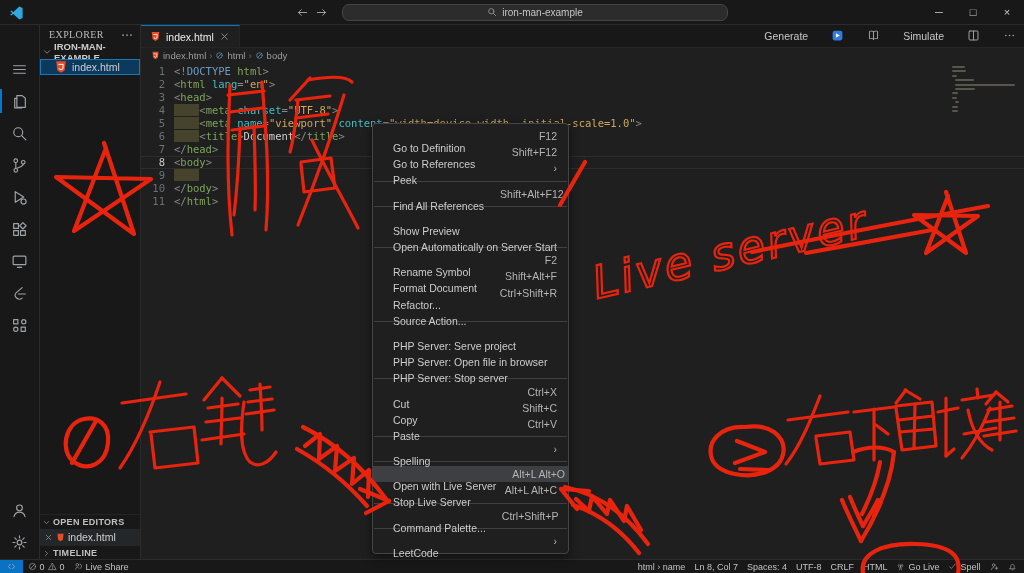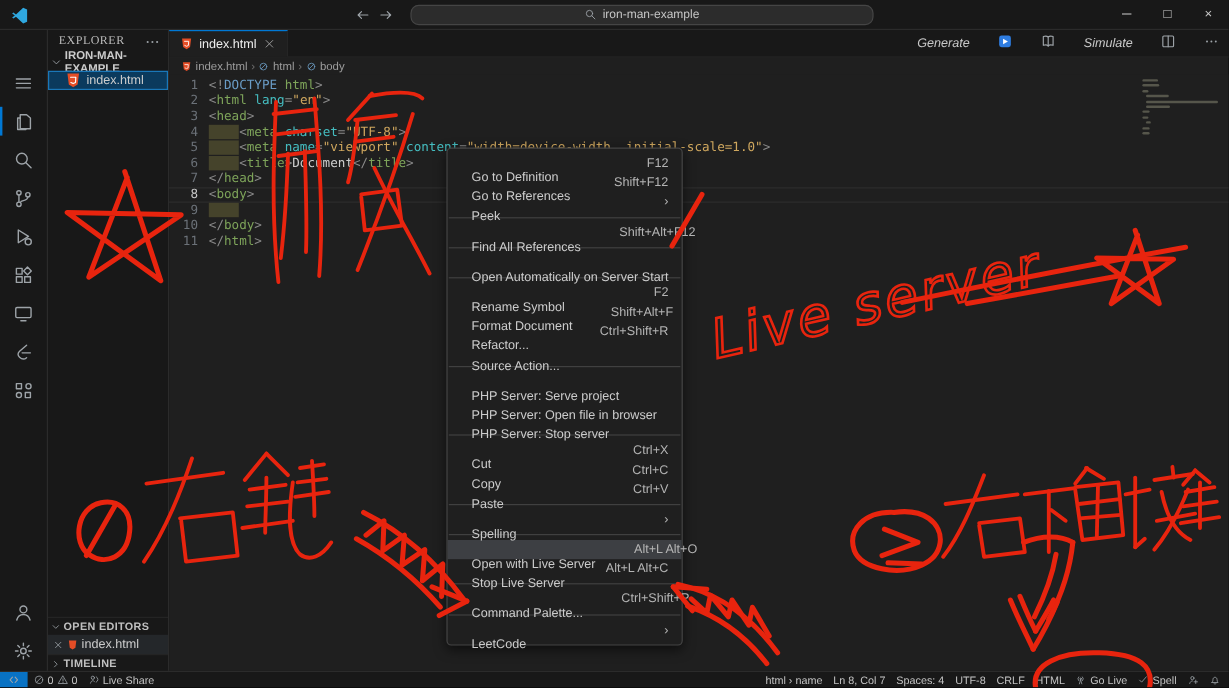--- a/index.html
+++ b/index.html
@@ -49,21 +49,21 @@
   .oe-row{height:16px;display:flex;align-items:center;gap:3px;padding-left:4px;font-size:10.5px;
           background:#24272a;color:#cccccc;}
   .oe-row .ic svg{width:9px;height:9px;}
   
   .editor{position:absolute;top:25px;left:141px;right:0;bottom:13px;display:flex;flex-direction:column;}
   .tabbar{height:22px;background:#181818;border-bottom:1px solid #252525;display:flex;align-items:stretch;}
   .tab{display:flex;align-items:center;gap:5px;padding:0 9px;background:#1f1f1f;border-top:1.5px solid #0078d4;
        border-right:1px solid #252525;font-size:10.5px;color:#eeeeee;}
   .tab .ic svg{width:11px;height:11px;}
   .tabclose{color:#9a9a9a;} .tabclose svg{width:9px;height:9px;}
-  .tab-actions{margin-left:auto;display:flex;align-items:center;gap:23px;padding-right:8px;font-size:10.5px;color:#c8c8c8;font-style:italic;}
+  .tab-actions{margin-left:auto;display:flex;align-items:center;gap:23px;padding-right:8px;font-size:10.5px;color:#c8c8c8;}
   .tab-actions .ic svg{width:13px;height:13px;}
   .breadcrumbs{height:14px;display:flex;align-items:center;gap:3px;font-size:9.5px;color:#9d9d9d;padding-left:10px;}
   .breadcrumbs .ic svg{width:9px;height:9px;}
   .bc-sep{color:#6d6d6d;}
   .code{flex:1;position:relative;font-family:"DejaVu Sans Mono",monospace;font-size:10.5px;
         line-height:13px;padding-top:3px;background:#1f1f1f;}
   .crow{display:flex;height:13px;white-space:pre;}
   .crow.cur{box-shadow:inset 0 1px 0 #2d2d2d, inset 0 -1px 0 #2d2d2d;}
   .ln{width:24px;text-align:right;color:#6b7178;flex:none;}
   .crow.cur .ln{color:#c8c8c8;}
@@ -71,21 +71,21 @@
   .tk-p{color:#8a8a8a;} .tk-d{color:#6a9cc6;} .tk-g{color:#7ea45a;} .tk-a{color:#45bdc0;}
   .tk-v{color:#cfa75e;} .tk-w{color:#cfcfcf;} .tk-ih{background:#45432b;}
   .minimap{position:absolute;top:4px;right:10px;width:62px;}
   .mmbar{height:2px;margin-bottom:2.4px;background:#56564b;border-radius:1px;}
   
   .contextmenu{position:absolute;left:372px;top:123px;width:197px;background:#1f1f1f;
                border:1px solid #454545;border-radius:4px;box-shadow:0 3px 10px rgba(0,0,0,.55);
                padding:4px 0;font-size:10.5px;color:#cccccc;z-index:20;box-sizing:border-box;}
   .menu-item{height:16.2px;display:flex;align-items:center;padding:0 11px 0 20px;}
   .menu-item .lbl{flex:1;white-space:nowrap;margin-top:24px;}
-  .menu-item .sc{color:#b4b4b4;margin-left:16px;white-space:nowrap;padding-left:16px;}
+  .menu-item .sc{color:#b4b4b4;margin-left:0;white-space:nowrap;padding-left:16px;}
   .menu-item .sub{color:#b4b4b4;margin-left:14px;}
   .menu-item.hl{background:#3d3f43;}
   .menu-sep{height:1px;background:#404040;margin:4px 1px;}
   
   .statusbar{position:absolute;left:0;right:0;bottom:0;height:13px;background:#181818;
              border-top:1px solid #2b2b2b;display:flex;align-items:center;font-size:9px;color:#c3c3c3;z-index:10;}
   .statusbar .ic svg{width:9px;height:9px;}
   .sb-left{display:flex;align-items:center;height:100%;}
   .sb-right{margin-left:auto;display:flex;align-items:center;height:100%;padding-right:3px;}
   .st-item{display:flex;align-items:center;gap:3px;padding:0 4.5px;height:100%;white-space:nowrap;}
@@ -413,20 +413,23 @@
         <span class="lbl">Peek</span>
         <span class="sub">›</span>
       </div>
       <div class="menu-sep"></div>
       <div class="menu-item">
         <span class="lbl">Find All References</span>
         <span class="sc">Shift+Alt+F12</span>
       </div>
       <div class="menu-sep"></div>
       <div class="menu-item">
+        <span class="lbl">Show Preview</span>
+      </div>
+      <div class="menu-item">
         <span class="lbl">Open Automatically on Server Start</span>
       </div>
       <div class="menu-sep"></div>
       <div class="menu-item">
         <span class="lbl">Rename Symbol</span>
         <span class="sc">F2</span>
       </div>
       <div class="menu-item">
         <span class="lbl">Format Document</span>
         <span class="sc">Shift+Alt+F</span>
@@ -448,21 +451,21 @@
       <div class="menu-item">
         <span class="lbl">PHP Server: Stop server</span>
       </div>
       <div class="menu-sep"></div>
       <div class="menu-item">
         <span class="lbl">Cut</span>
         <span class="sc">Ctrl+X</span>
       </div>
       <div class="menu-item">
         <span class="lbl">Copy</span>
-        <span class="sc">Ctrl+C</span>
+        <span class="sc">Shift+C</span>
       </div>
       <div class="menu-item">
         <span class="lbl">Paste</span>
         <span class="sc">Ctrl+V</span>
       </div>
       <div class="menu-sep"></div>
       <div class="menu-item">
         <span class="lbl">Spelling</span>
         <span class="sub">›</span>
       </div>

